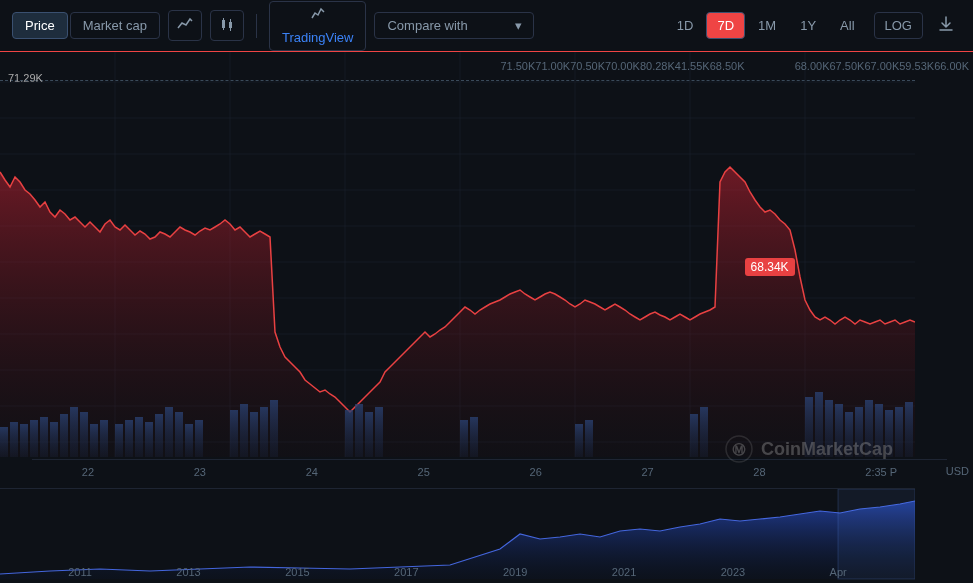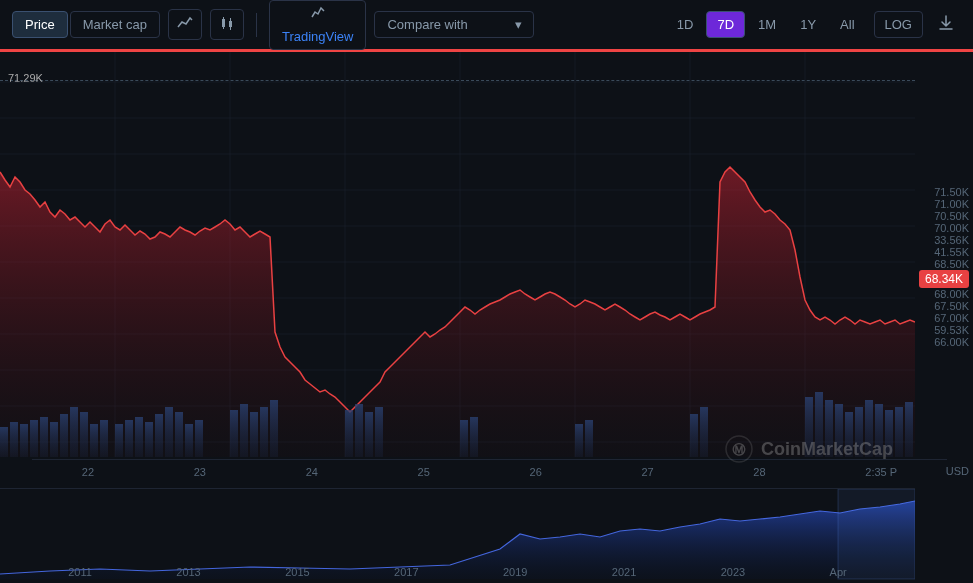--- a/index.html
+++ b/index.html
@@ -11,21 +11,21 @@
       height: 583px;
       overflow: hidden;
     }
 
     .toolbar {
       display: flex;
       align-items: center;
       padding: 8px 12px;
       gap: 8px;
       background: #0d1117;
-      border-bottom: 3px solid #ef4444;
+      border-bottom: 1px solid #ef4444;
       height: 52px;
     }
 
     .btn-group {
       display: flex;
       gap: 2px;
     }
 
     .btn {
       background: transparent;
@@ -101,21 +101,21 @@
       background: transparent;
       border: 1px solid transparent;
       color: #8899aa;
       padding: 5px 10px;
       border-radius: 4px;
       cursor: pointer;
       font-size: 13px;
     }
 
     .tf-btn.active {
-      background: #6d28d9;
+      background: #ef4444;
       color: #fff;
       border-color: #3a5070;
     }
 
     .log-btn {
       background: transparent;
       border: 1px solid #2a3347;
       color: #8899aa;
       padding: 5px 10px;
       border-radius: 4px;
@@ -148,22 +148,22 @@
       height: 430px;
     }
 
     .y-axis {
       position: absolute;
       right: 0;
       top: 0;
       width: 58px;
       height: 430px;
       display: flex;
-      flex-direction: column;
-      justify-content: center;
+      flex-direction: row;
+      justify-content: flex-end;
       padding: 8px 4px;
       font-size: 11px;
       color: #556677;
     }
 
     .y-label {
       text-align: right;
       font-size: 11px;
       color: #556677;
     }
@@ -422,21 +422,21 @@
     <rect x="895" y="355" width="8" height="50" fill="url(#volGrad)"></rect>
     <rect x="905" y="350" width="8" height="55" fill="url(#volGrad)"></rect>
 
   </svg>
 
   <div class="y-axis">
     <span class="y-label">71.50K</span>
     <span class="y-label">71.00K</span>
     <span class="y-label">70.50K</span>
     <span class="y-label">70.00K</span>
-    <span class="y-label">33.56K</span>
+    <span class="y-label">80.28K</span>
     <span class="y-label">41.55K</span>
     <span class="y-label">68.50K</span>
     <span style="display:flex;align-items:center;gap:2px;justify-content:flex-end;">
       <span class="price-badge">68.34K</span>
     </span>
     <span class="y-label">68.00K</span>
     <span class="y-label">67.50K</span>
     <span class="y-label">67.00K</span>
     <span class="y-label">59.53K</span>
     <span class="y-label">66.00K</span>

